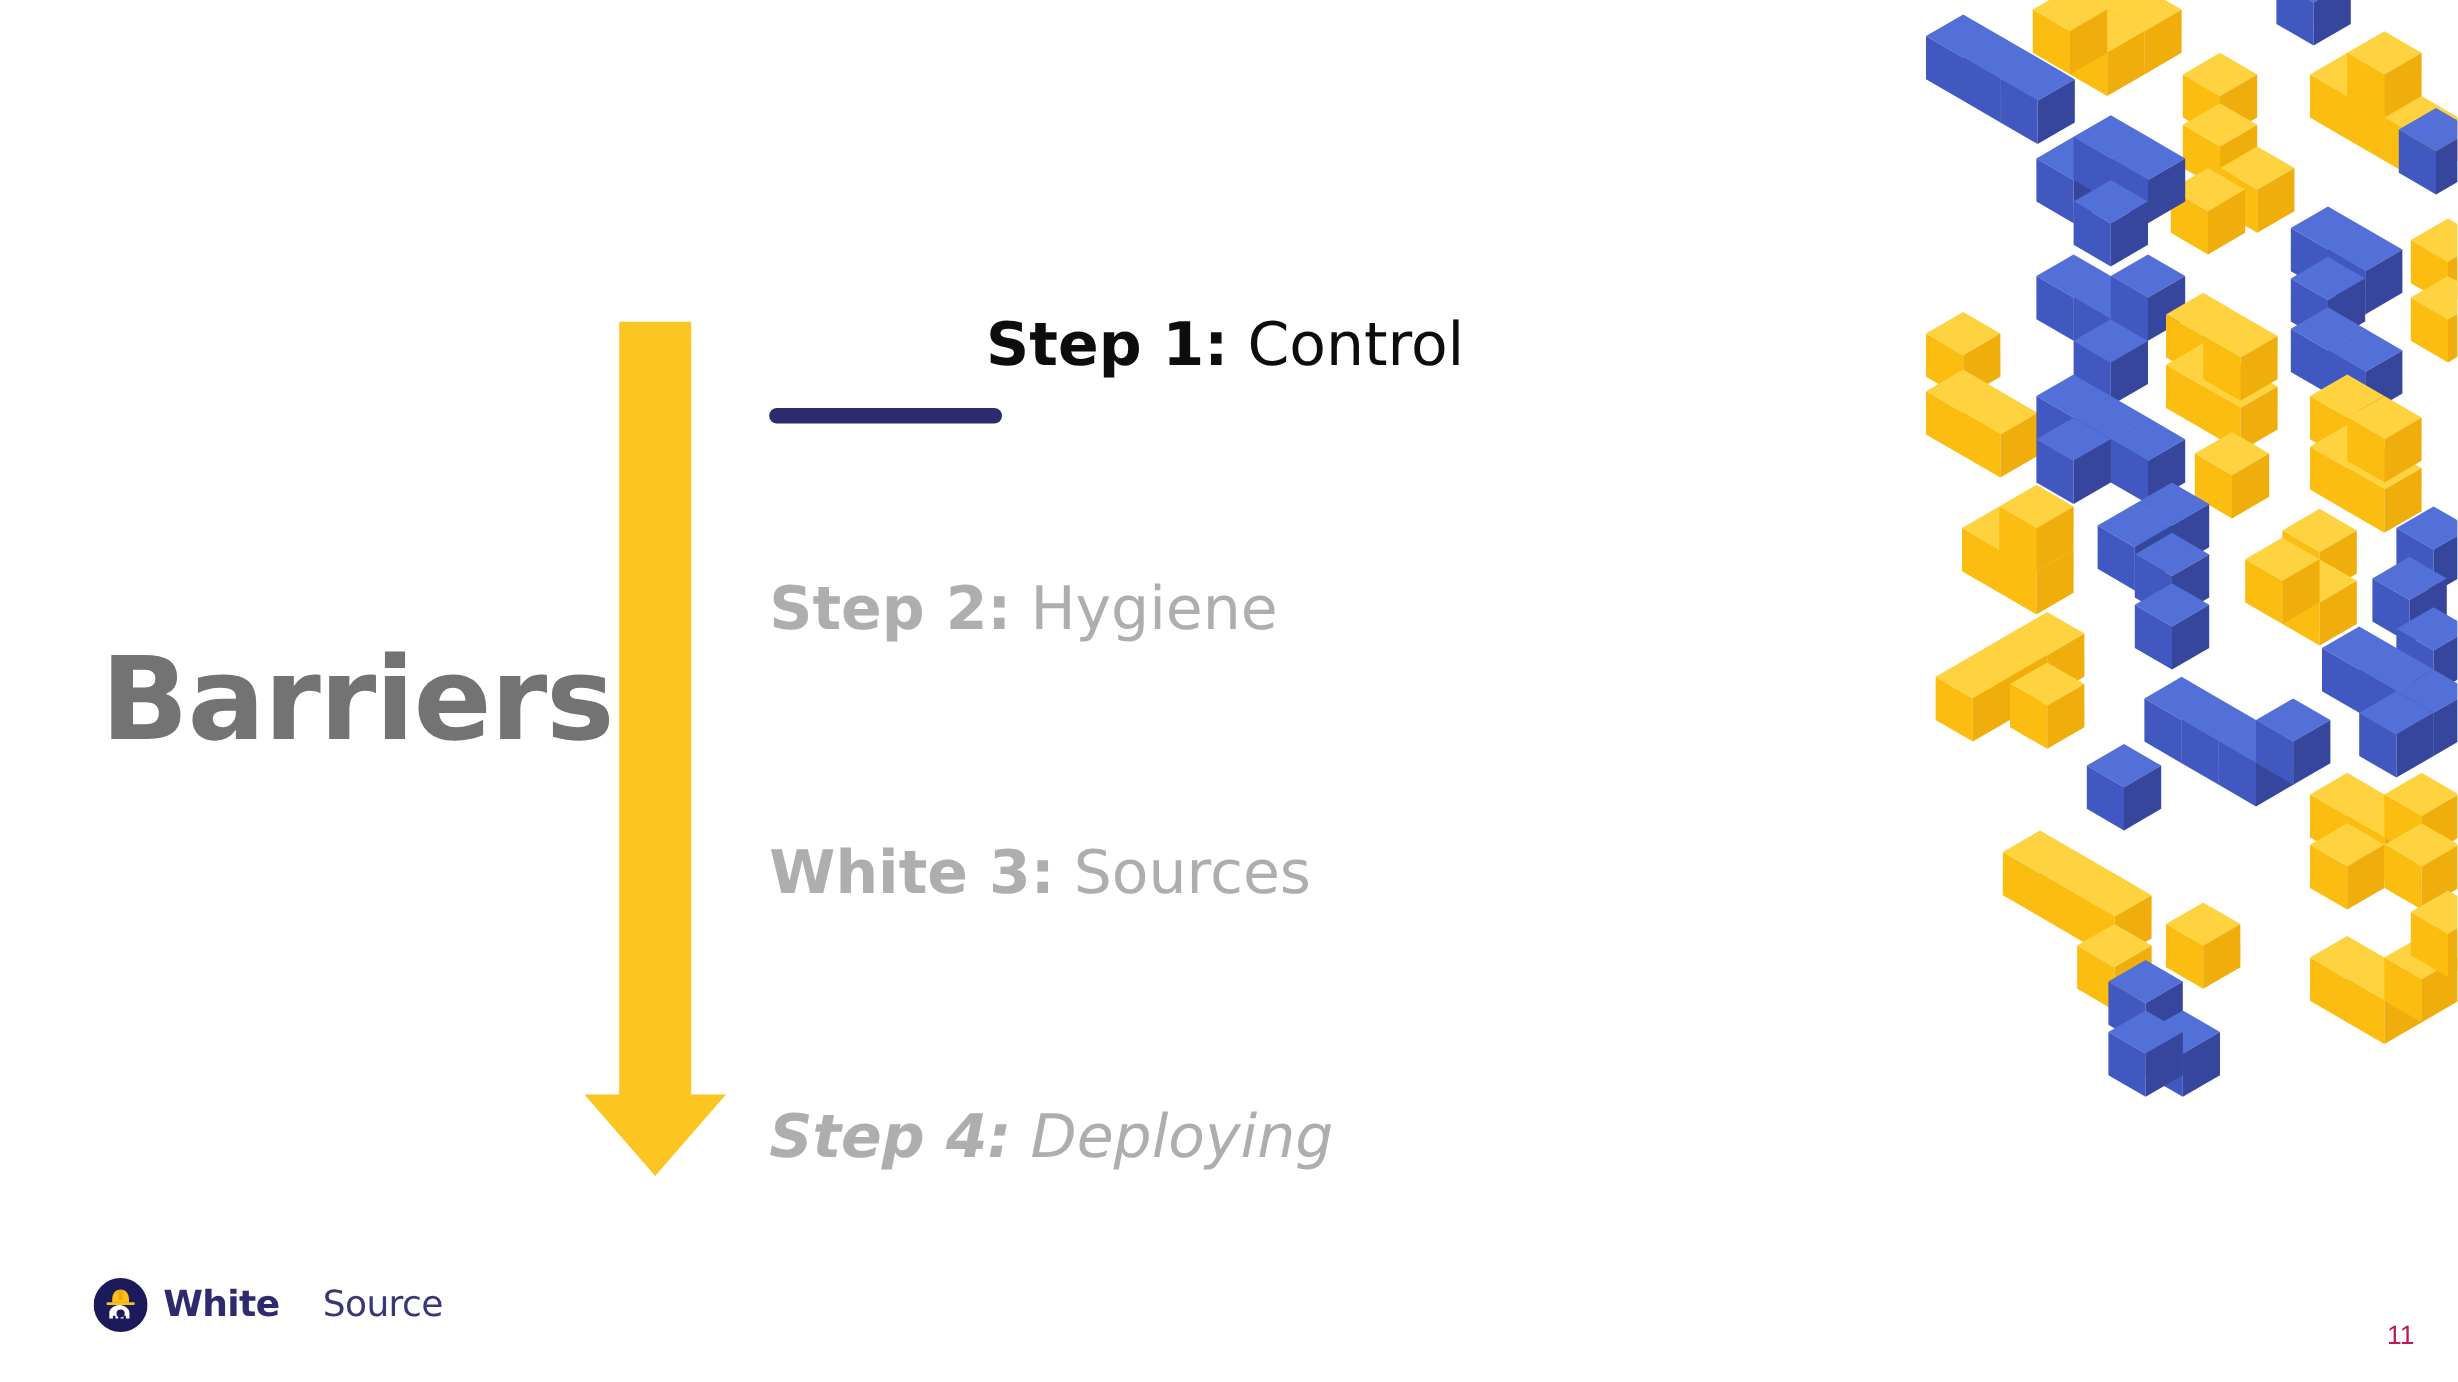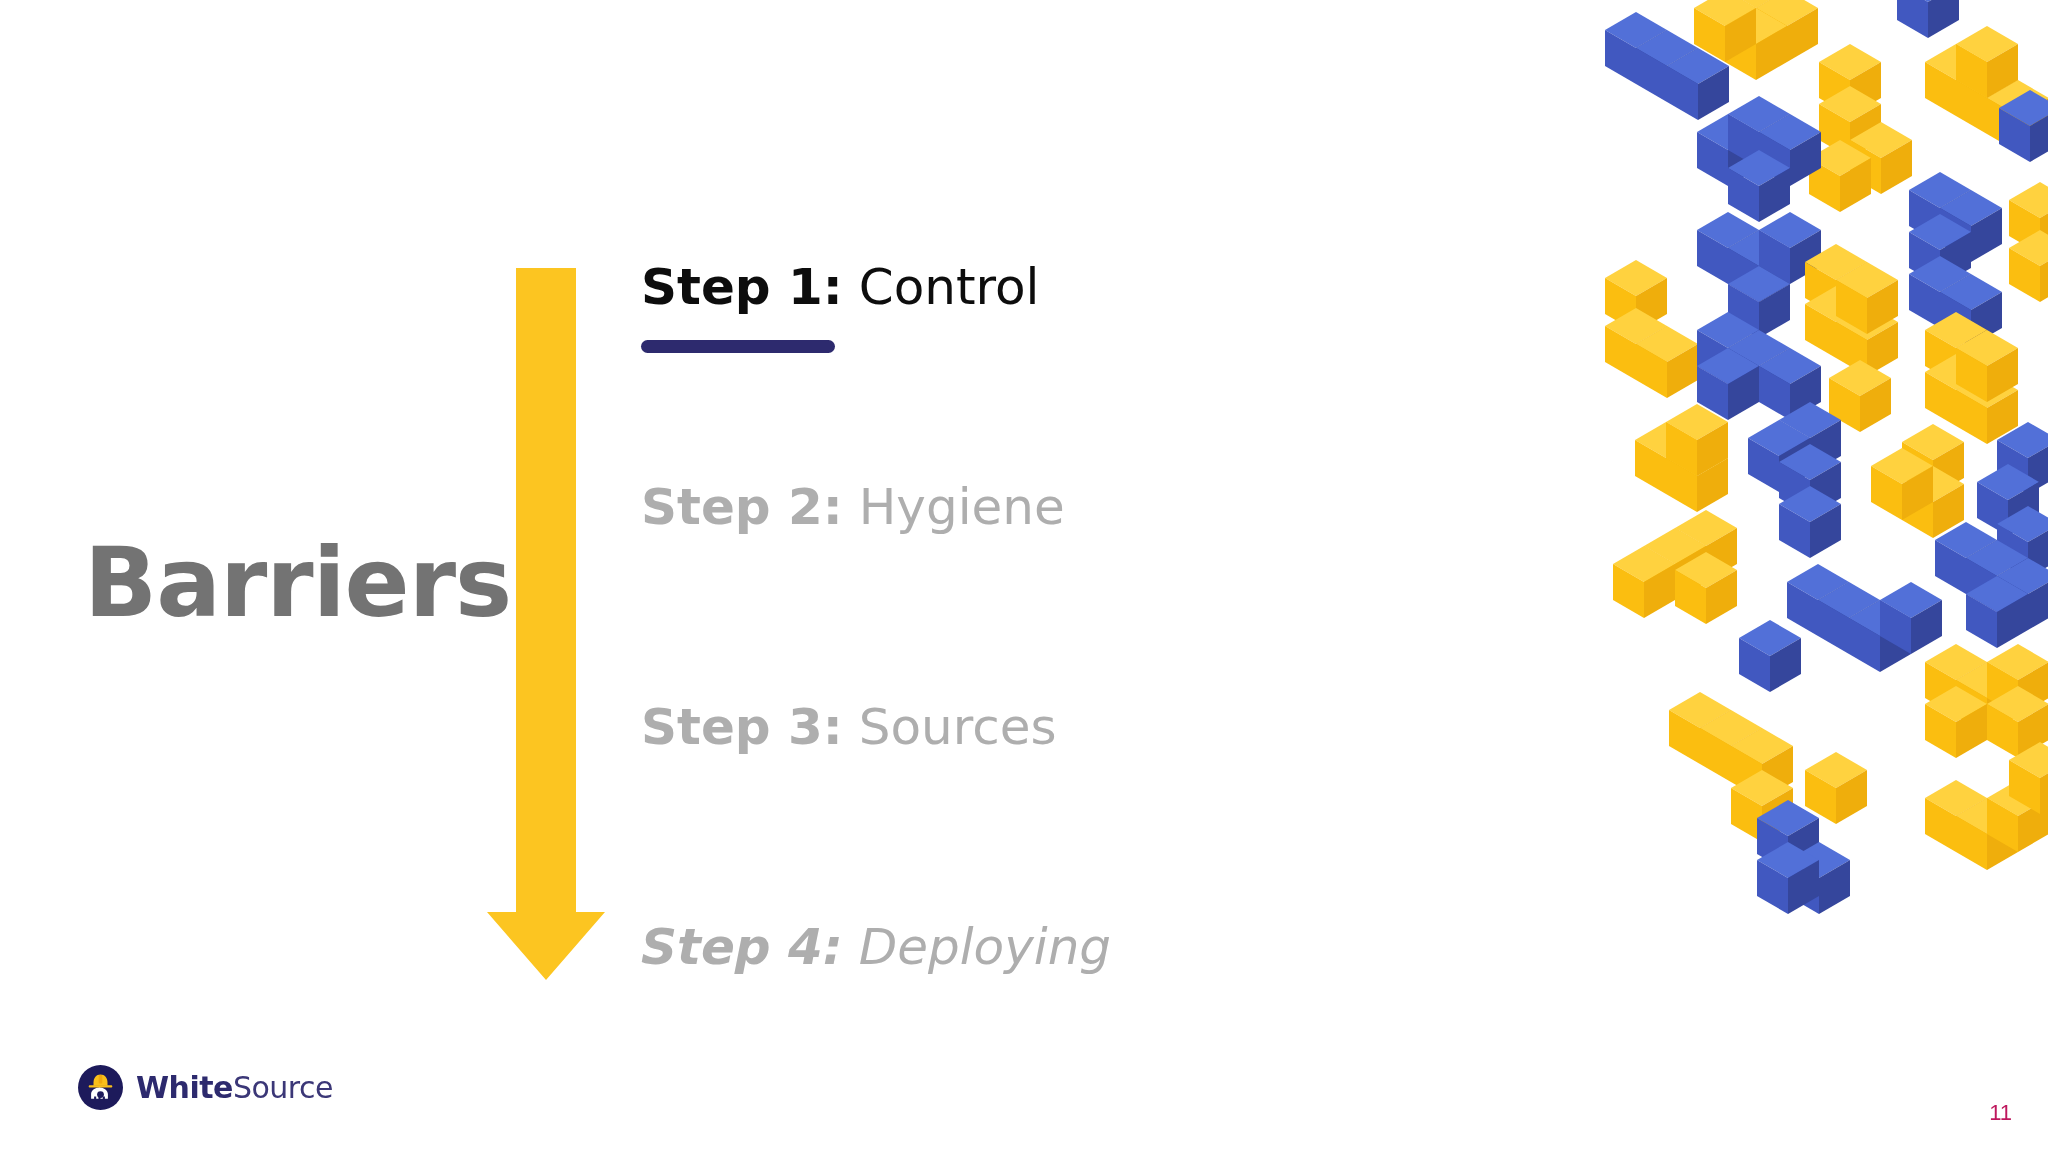--- a/index.html
+++ b/index.html
@@ -65,21 +65,21 @@
     line-height: 62px;
     white-space: nowrap;
     color: #aeaeae;
   }
   .step-label {
     font-weight: 700;
   }
   .step-name {
     font-weight: 400;
   }
-  .step-row.is-active .step-line { color: #0d0d0d; }
+  .step-row.is-active .step-line { color: #0d0d0d; text-align: center; }
 
   .step-underline {
     display: none;
     position: absolute;
     left: 0;
     top: 84px;
     width: 194px;
     height: 13px;
     border-radius: 7px;
     background: #2D2A6E;
@@ -113,21 +113,21 @@
   }
   .logo-text {
     font-family: "DejaVu Sans", "Liberation Sans", sans-serif;
     font-size: 30px;
     letter-spacing: -0.5px;
     color: #2D2A6E;
     white-space: nowrap;
     line-height: 1;
   }
   .logo-text .lt-bold { font-weight: 700; }
-  .logo-text .lt-light { font-weight: 400; color: #3b3777; }
+  .logo-text .lt-light { font-weight: 400; color: #3b3777; margin-left: 36px; }
 
   
   .page-number {
     position: absolute;
     right: 36px;
     bottom: 26px;
     font-family: "Liberation Sans", sans-serif;
     font-size: 22px;
     color: #be185d;
   }
@@ -354,21 +354,21 @@
     <div class="step-row">
       <div class="step-line">
         <span class="step-label">Step 2:</span>
         <span class="step-name">Hygiene</span>
       </div>
 
     </div>
 
     <div class="step-row">
       <div class="step-line">
-        <span class="step-label">Step 3:</span>
+        <span class="step-label">White 3:</span>
         <span class="step-name">Sources</span>
       </div>
 
     </div>
 
     <div class="step-row">
       <div class="step-line">
         <span class="step-label">Step 4:</span>
         <span class="step-name">Deploying</span>
       </div>

